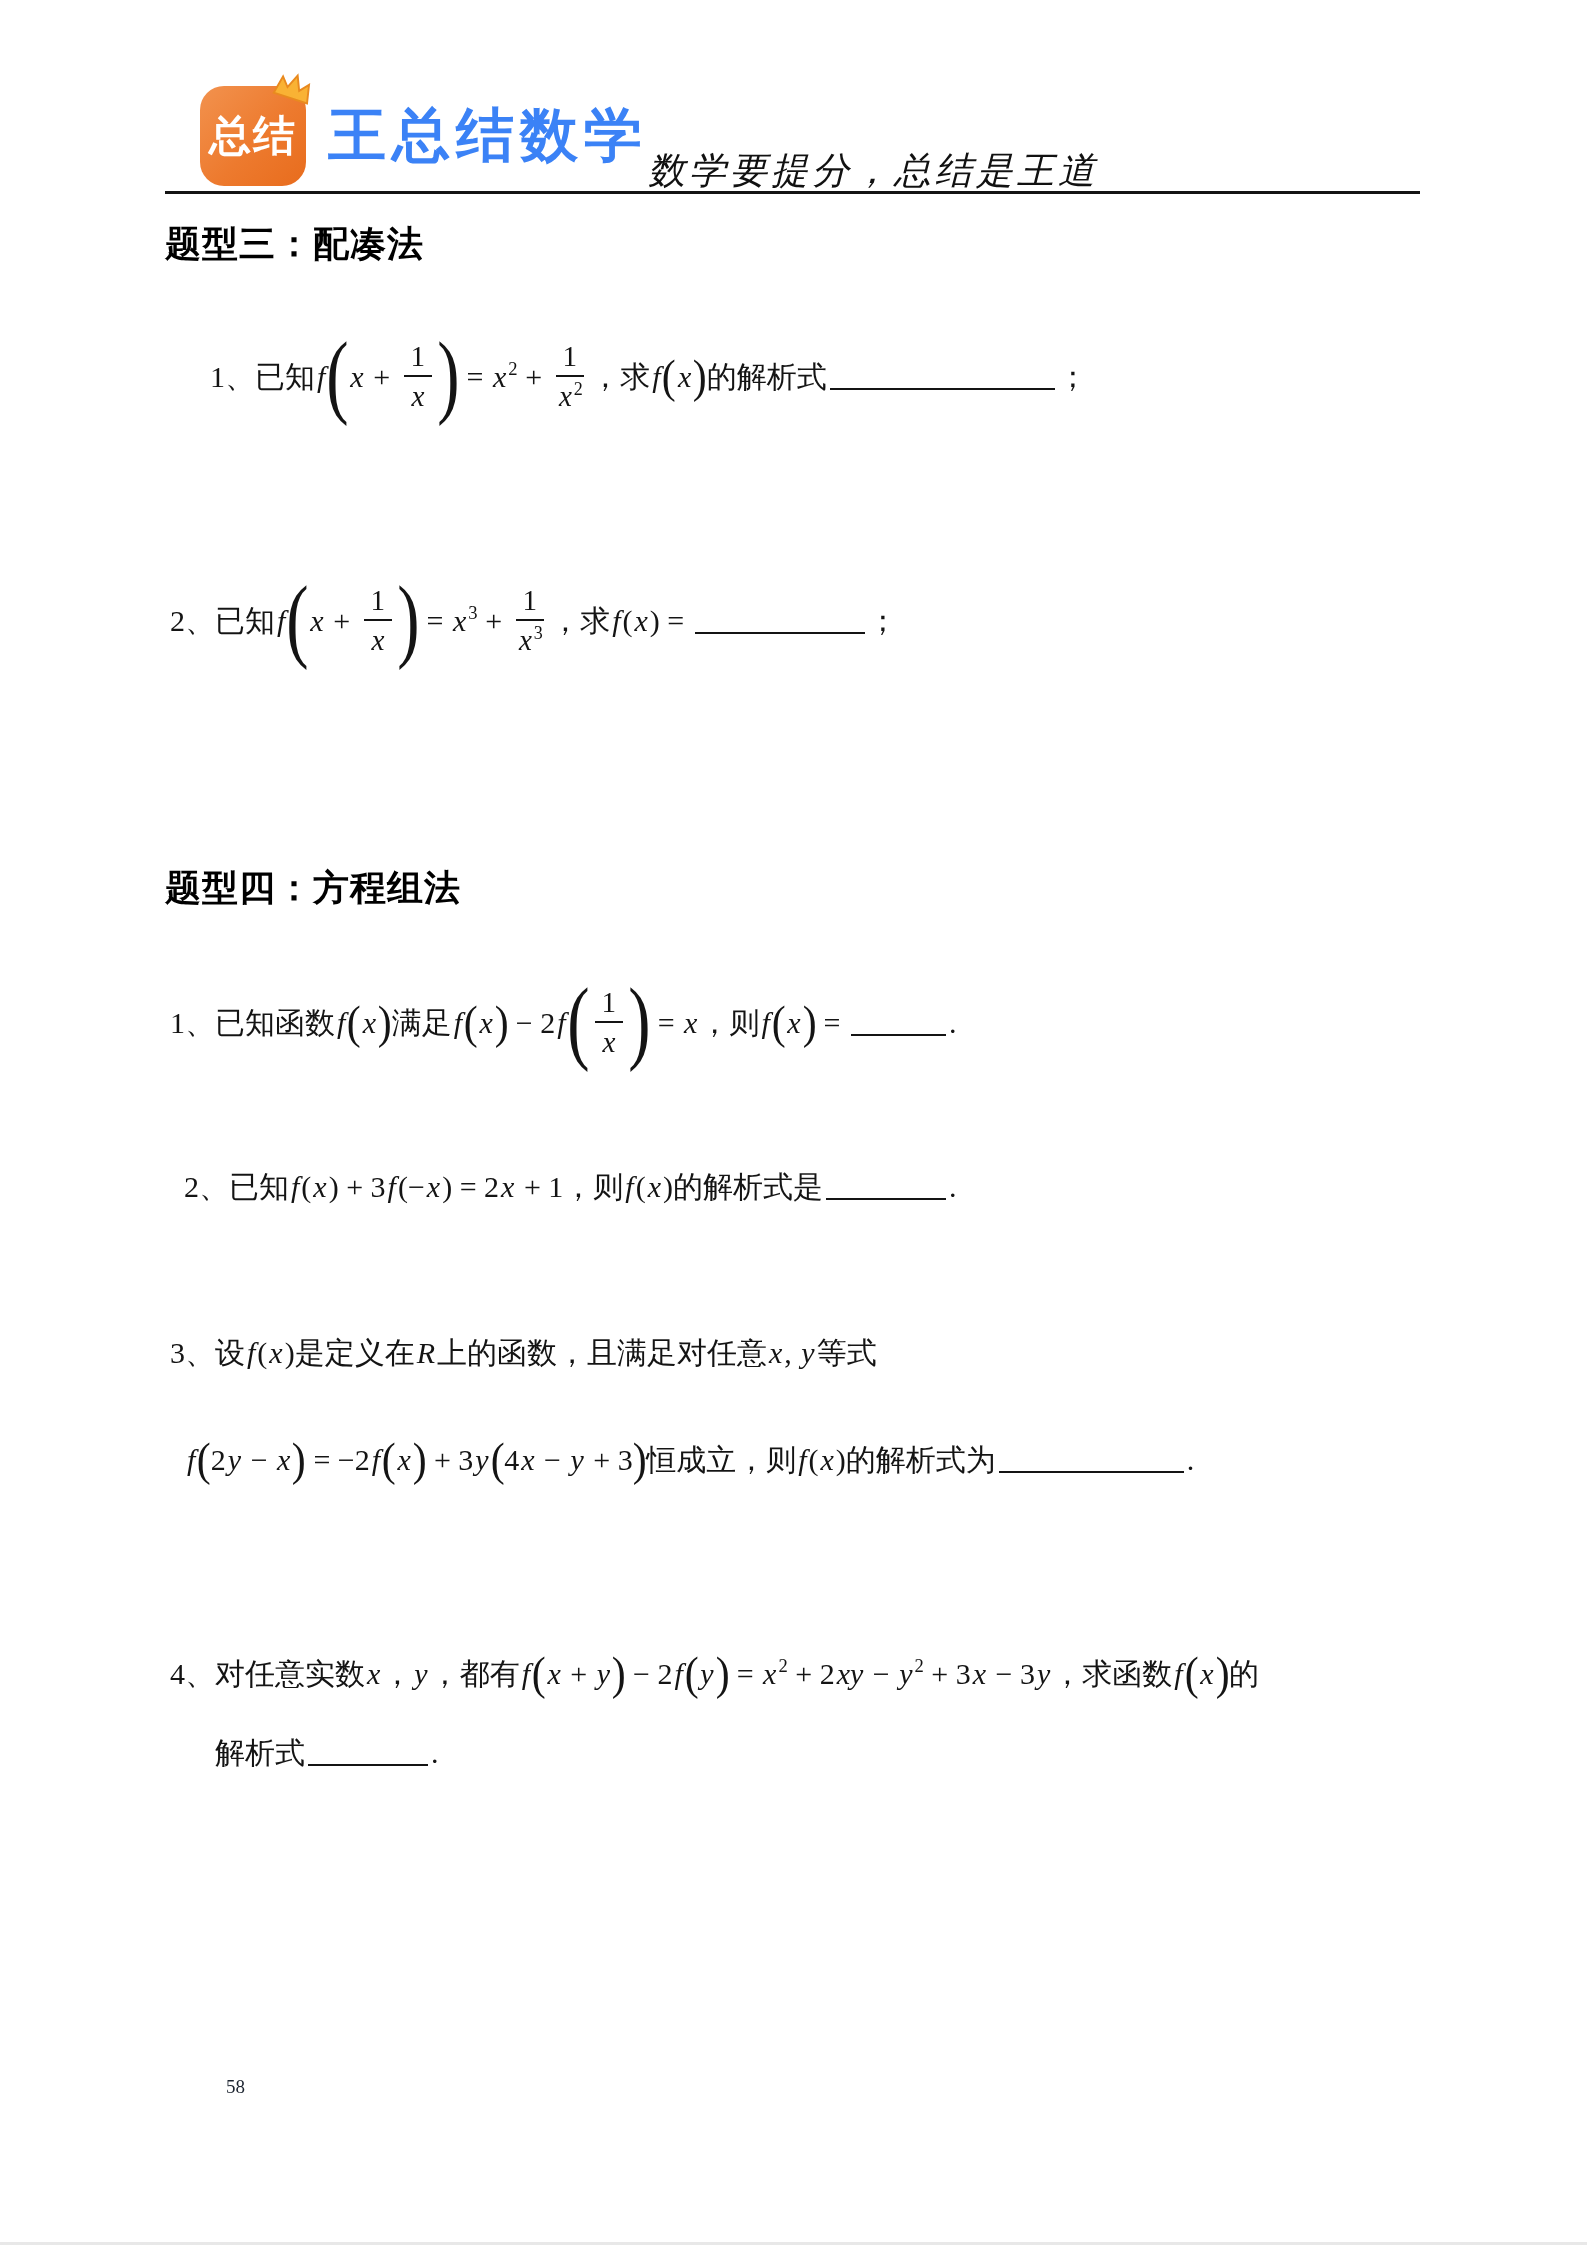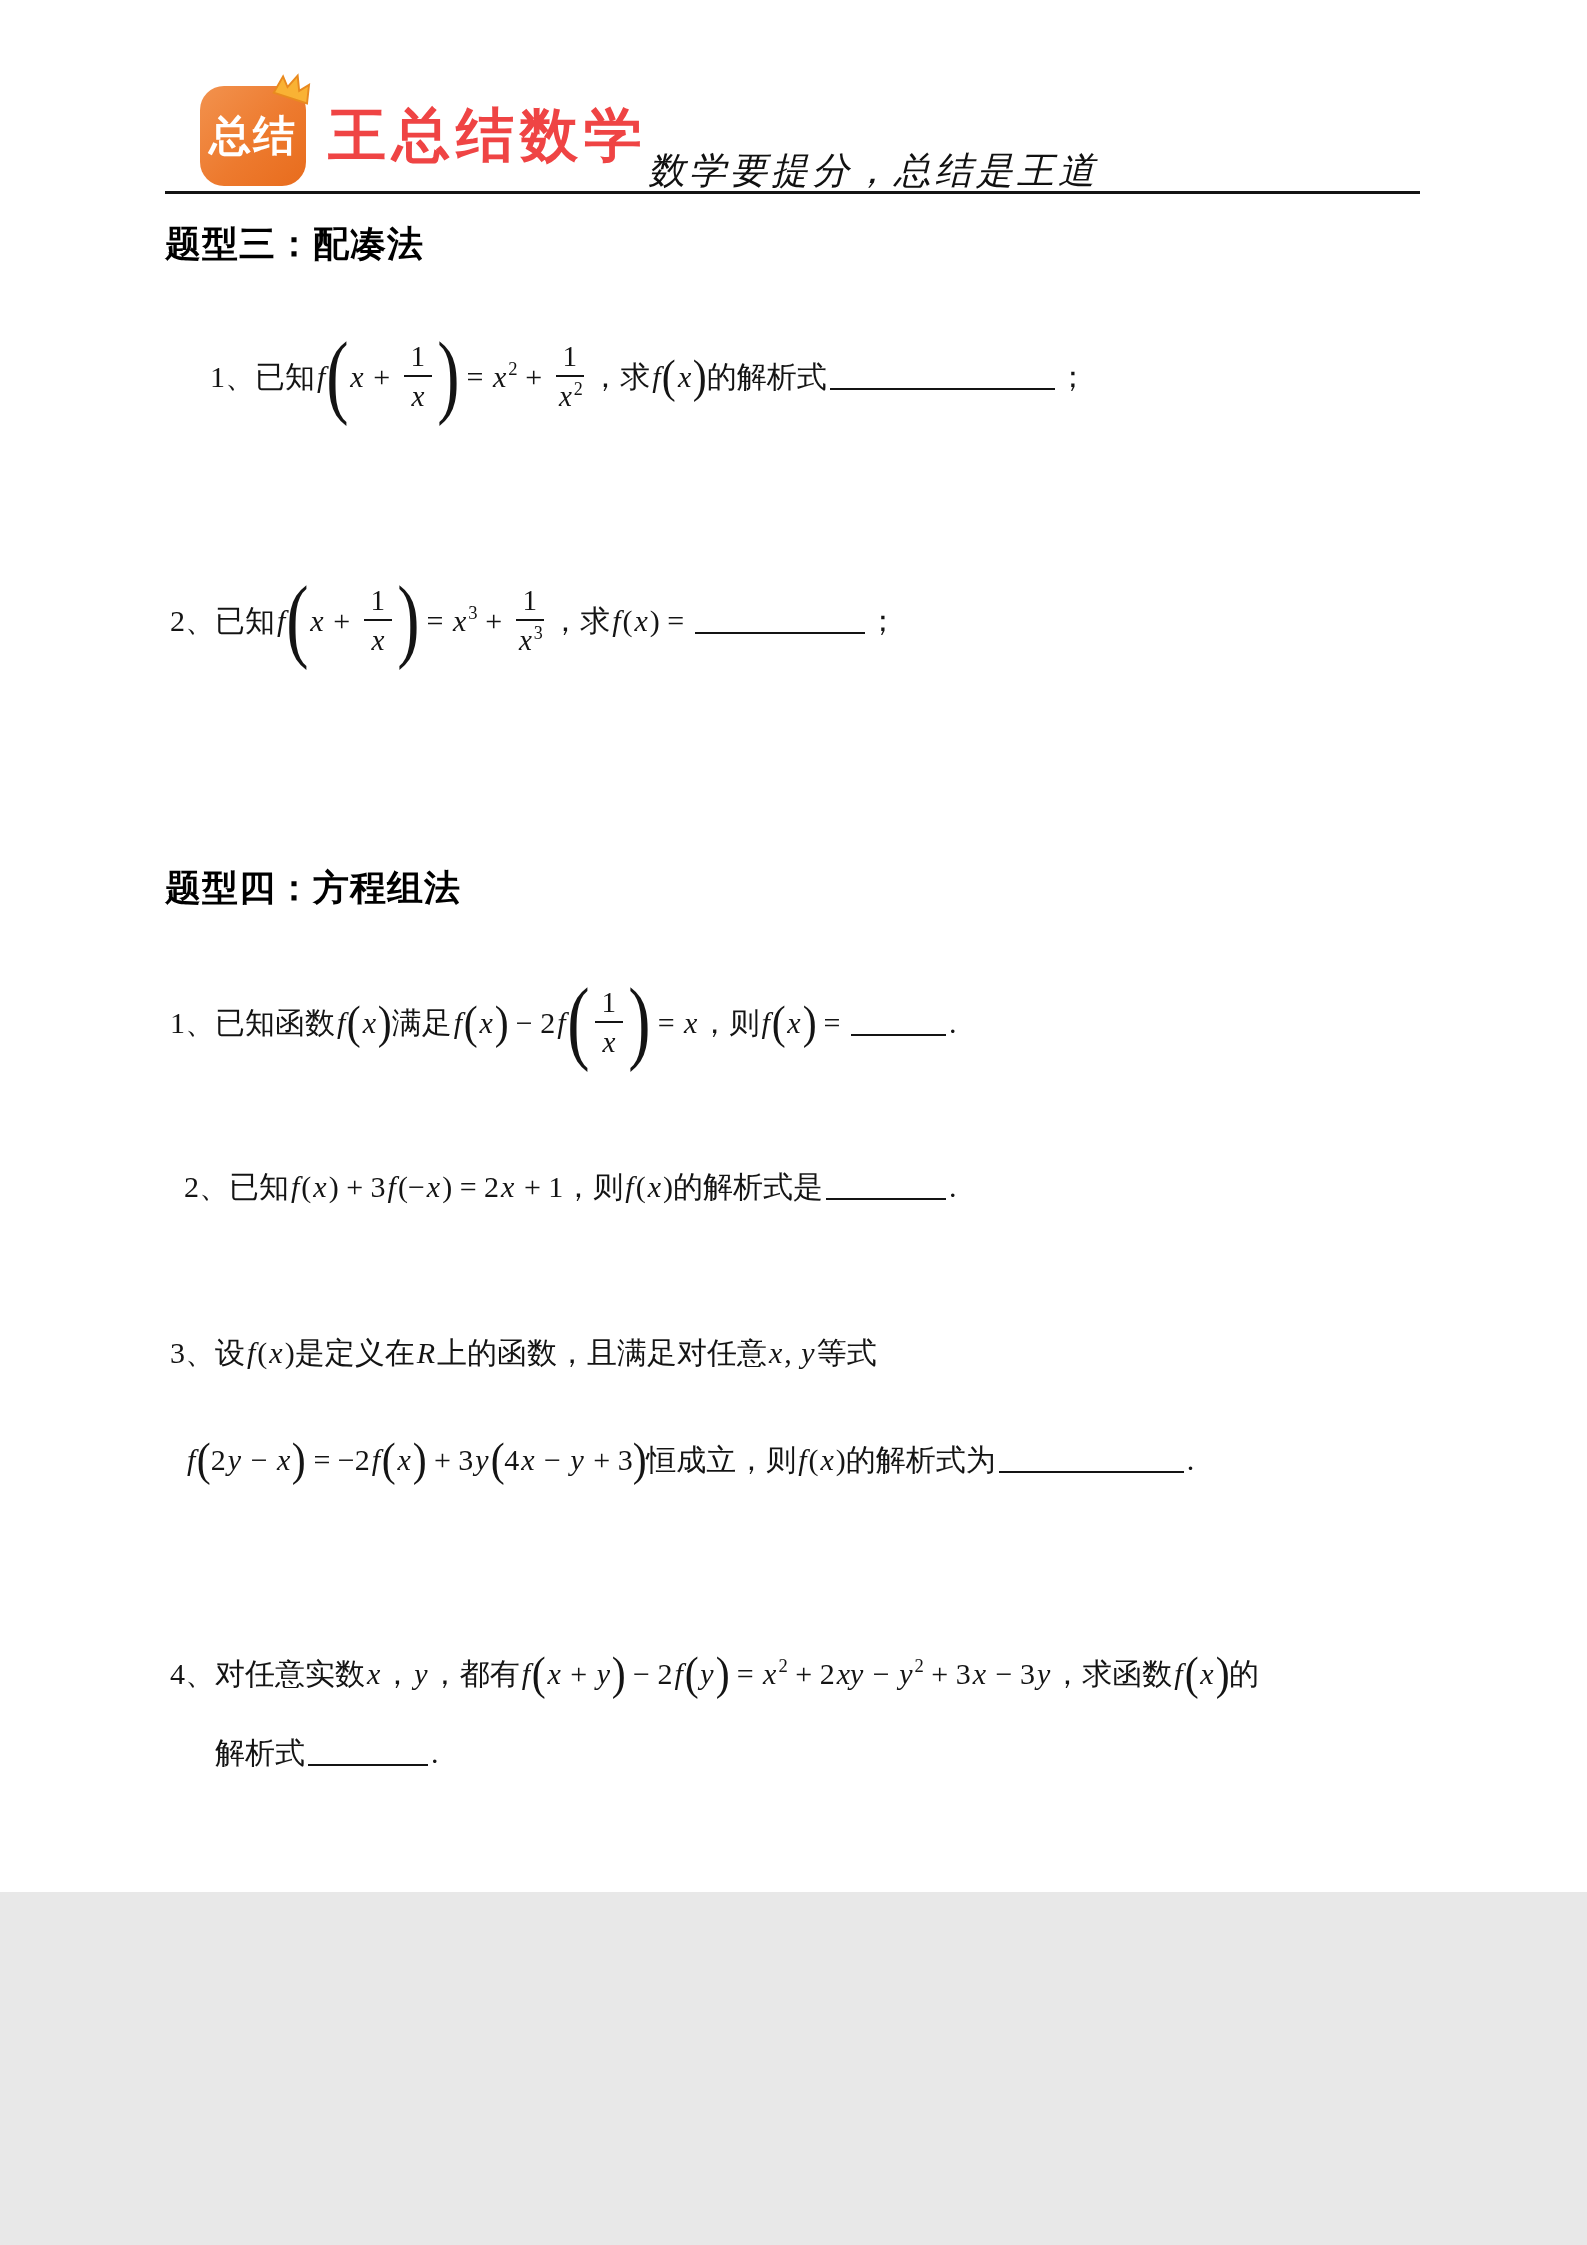--- a/index.html
+++ b/index.html
@@ -1,18 +1,18 @@
 <!DOCTYPE html>
 <html><head>
 <meta charset="utf-8">
 <style>
   html,body{margin:0;padding:0;background:#e8e8e8;}
   #page{
     position:relative;
-    width:1587px;height:1892px;
+    width:1587px;height:2242px;
     background:#ffffff;
     margin:0 auto;
     overflow:hidden;
     font-family:"Liberation Serif","DejaVu Serif",serif;
     color:#141414;
   }
 
   
   #logo{position:absolute;left:200px;top:86px;display:flex;align-items:center;}
   #logo-badge{
@@ -21,21 +21,21 @@
     display:flex;align-items:center;justify-content:center;
   }
   #logo-badge .badge-text{
     color:#ffffff;font-family:"Liberation Sans","DejaVu Sans",sans-serif;
     font-weight:bold;font-size:42px;letter-spacing:2px;
   }
   #crown{position:absolute;top:-14px;right:-8px;transform:rotate(18deg);}
   #brand{
     margin-left:22px;
     font-family:"Liberation Sans","DejaVu Sans",sans-serif;
-    font-weight:bold;font-size:58px;color:#ef4444;letter-spacing:6px;
+    font-weight:bold;font-size:58px;color:#3b82f6;letter-spacing:6px;
   }
   #slogan{
     position:absolute;left:648px;top:146px;
     font-family:"Liberation Serif","DejaVu Serif",serif;
     font-style:italic;font-size:37px;letter-spacing:4px;color:#111;
   }
   #header-rule{position:absolute;left:165px;top:191px;width:1255px;height:3px;background:#141414;}
 
   
   .sec-title{

